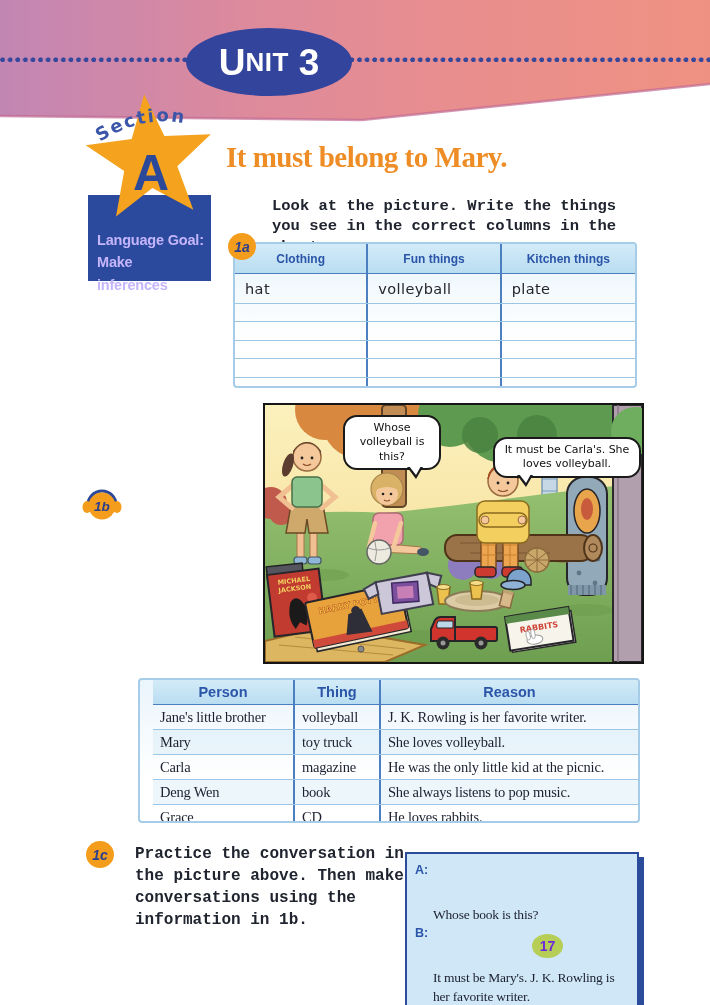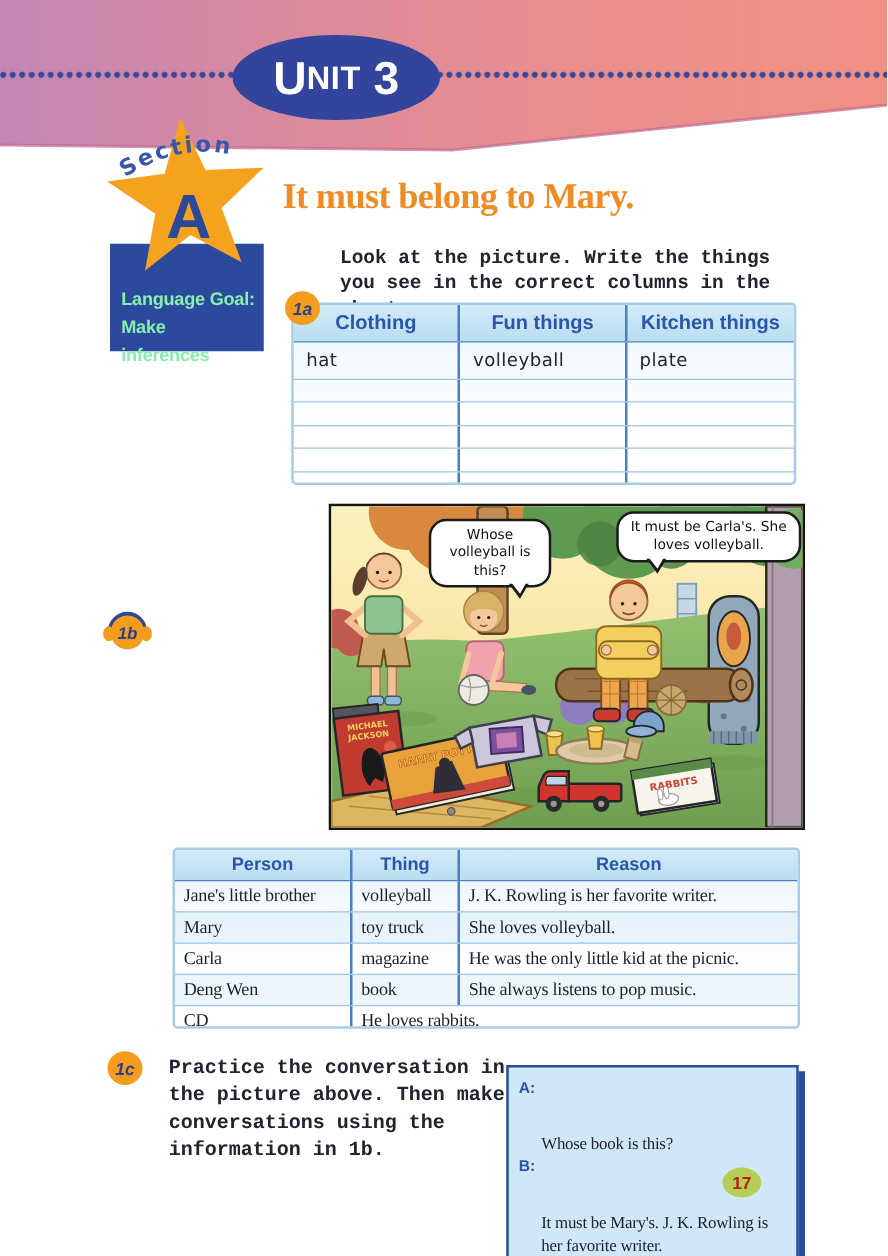--- a/index.html
+++ b/index.html
@@ -15,21 +15,21 @@
     background:#32449c;z-index:3;display:flex;align-items:center;justify-content:center;
     color:#fff;font-weight:bold;}
   .unit-pill .big{font-size:37px;line-height:1;}
   .unit-pill .small{font-size:26px;line-height:1;letter-spacing:.5px;text-align:center;}
   .unit-pill .num{font-size:37px;margin-left:10px;line-height:1;}
 
   
   .star-wrap{position:absolute;left:72px;top:78px;width:160px;height:162px;z-index:5;}
   
   .lang-box{position:absolute;left:88px;top:195px;width:123px;height:86px;background:#2c4a9d;z-index:4;
-    box-sizing:border-box;padding:34px 6px 0 9px;color:#86efac;font-weight:bold;font-size:14.5px;
+    box-sizing:border-box;padding:34px 6px 0 9px;color:#c4b5fd;font-weight:bold;font-size:14.5px;
     letter-spacing:-.2px;line-height:1.55;}
 
   
   .main-title{position:absolute;left:226px;top:141px;font-family:"Liberation Serif",serif;
     font-weight:bold;font-size:29px;color:#ee8d25;letter-spacing:-.5px;}
   .badge{position:absolute;width:28px;height:27px;border-radius:50%;background:#f49c1c;
     display:flex;align-items:center;justify-content:center;color:#2b3f8f;
     font-weight:bold;font-style:italic;font-size:14px;z-index:2;}
   .b1a{left:228px;top:193px;margin-top:40px;}
   .b1c{left:86px;top:841px;}
@@ -37,28 +37,28 @@
     line-height:1.32;}
   .i1a{left:272px;top:196px;width:375px;font-size:15.5px;}
   .i1b{left:135px;top:492px;width:142px;font-size:16px;line-height:1.42;}
   .i1c{left:135px;top:843px;width:300px;font-size:16px;line-height:1.38;}
   .hp-badge{position:absolute;left:80px;top:483px;width:44px;height:40px;z-index:2;}
 
   
   .tbl{position:absolute;box-sizing:border-box;border:2.5px solid #a6cce8;border-radius:4px;
     overflow:hidden;background:linear-gradient(180deg,#eaf5fc,#ffffff 70%);}
   .t1a{left:233px;top:242px;width:404px;height:146px;}
-  .t1b{left:138px;top:678px;width:502px;height:145px;}
+  .t1b{left:138px;top:678px;width:502px;height:145px;padding-left:13px;}
   .trow{display:grid;}
   .t1a .trow{grid-template-columns:1fr 1fr 1fr;}
   .t1b .trow{grid-template-columns:142px 86px 1fr;}
   .thead{background:linear-gradient(180deg,#d3ebf8,#b9ddf1);}
   .cell{box-sizing:border-box;display:flex;align-items:center;}
   .cell.mid{border-right:2px solid #4c7fc0;}
-  .hcell{justify-content:center;color:#2b55a8;font-weight:bold;font-size:16px;}
+  .hcell{justify-content:center;color:#2b55a8;font-weight:bold;font-size:12px;}
   .t1b .hcell{font-size:14.5px;}
   .t1a .trow{height:29px;border-bottom:1.5px solid #9cc6e6;}
   .t1a .thead{border-bottom:1.5px solid #4c7fc0;}
   .t1a .erow{height:17.4px;}
   .t1a .trow.lastrow{border-bottom:none;}
   .hand{font-family:"DejaVu Sans",sans-serif;font-size:14.5px;color:#26262a;
     padding-left:10px;letter-spacing:.4px;}
   .t1b .trow{height:24px;border-bottom:1.5px solid #9cc6e6;}
   .t1b .thead{border-bottom:1.5px solid #4c7fc0;}
   .t1b .trow:last-child{border-bottom:none;}
@@ -66,39 +66,39 @@
   .bcell{font-family:"Liberation Serif",serif;font-size:14.5px;color:#1c2030;
     padding-left:7px;letter-spacing:-.2px;white-space:nowrap;}
 
   
   .picture{position:absolute;left:263px;top:403px;width:377px;height:257px;
     border:2.5px solid #151515;box-sizing:content-box;overflow:hidden;background:#f8e9a8;}
   .bubble{position:absolute;background:#fff;border:2px solid #1a1a1a;border-radius:14px;
     padding:4px 7px;font-family:"DejaVu Sans",sans-serif;font-size:11px;font-weight:500;
     color:#111;text-align:center;line-height:1.3;z-index:6;}
   .bub1{left:78px;top:10px;width:80px;}
-  .bub2{left:228px;top:4px;width:130px;}
+  .bub2{left:228px;top:32px;width:130px;}
   .tail-b{position:absolute;bottom:-11px;width:0;height:0;
     border-left:9px solid transparent;border-right:7px solid transparent;border-top:12px solid #1a1a1a;}
   .tail-w{position:absolute;bottom:-7px;width:0;height:0;
     border-left:7px solid transparent;border-right:5px solid transparent;border-top:9px solid #fff;}
   .bub1 .tail-b{right:16px;} .bub1 .tail-w{right:18px;}
   .bub2 .tail-b{left:22px;}  .bub2 .tail-w{left:24px;}
 
   
   .dialog{position:absolute;left:405px;top:852px;width:234px;box-sizing:border-box;
     background:#cfe7f7;border:2px solid #2b4b9b;box-shadow:5px 5px 0 0 #2b4b9b;
     padding:7px 8px 8px 8px;}
   .dline{display:flex;line-height:1.42;}
   .dlabel{flex:0 0 18px;color:#2b55a8;font-weight:bold;font-size:12.5px;padding-top:1px;}
   .dtext{font-family:"Liberation Serif",serif;font-size:13.5px;color:#1c2030;letter-spacing:-.2px;margin-top:44px;}
 
-  .page-badge{position:absolute;left:578px;top:934px;width:31px;height:24px;border-radius:50%;
+  .page-badge{position:absolute;left:532px;top:934px;width:31px;height:24px;border-radius:50%;
     background:#b6ce55;display:flex;align-items:center;justify-content:center;
-    color:#b91c1c;font-weight:bold;font-size:14px;}
+    color:#6d28d9;font-weight:bold;font-size:14px;}
 </style>
 </head>
 <body>
 
 <div class="page">
 
   <div class="banner">
     <svg width="710" height="126">
       <defs>
         <linearGradient id="bangrad" x1="0" y1="0" x2="1" y2="0">
@@ -424,20 +424,21 @@
       <div class="cell mid bcell">Carla</div>
       <div class="cell mid bcell">magazine</div>
       <div class="cell bcell">He was the only little kid at the picnic.</div>
     </div>
     <div class="trow">
       <div class="cell mid bcell">Deng Wen</div>
       <div class="cell mid bcell">book</div>
       <div class="cell bcell">She always listens to pop music.</div>
     </div>
     <div class="trow">
+      <div class="cell mid bcell">Grace</div>
       <div class="cell mid bcell">CD</div>
       <div class="cell bcell">He loves rabbits.</div>
     </div>
   </div>
 
   <div class="badge b1c">1c</div>
   <div class="instr i1c">Practice the conversation in the picture above. Then make conversations using the information in 1b.</div>
 
   <div class="dialog">
     <div class="dline">

